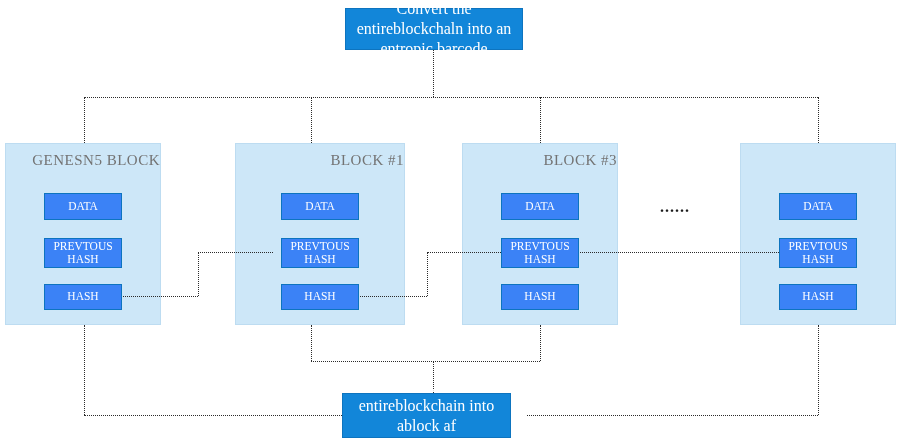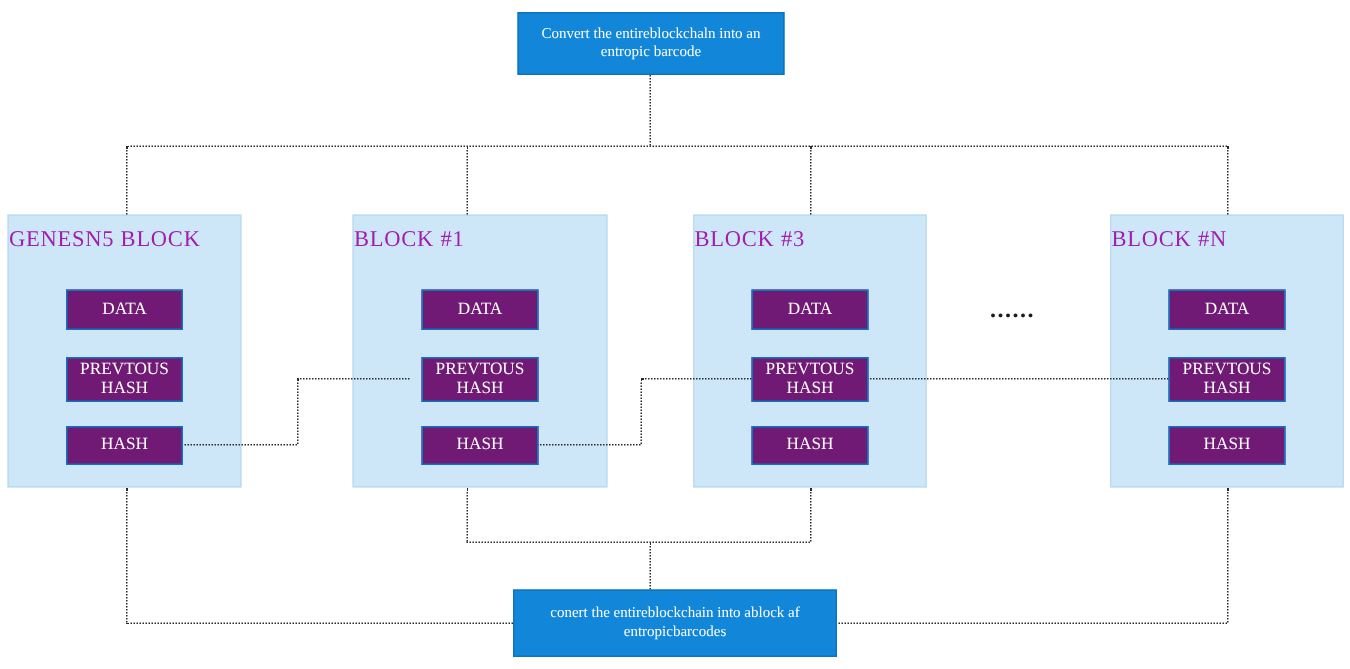--- a/index.html
+++ b/index.html
@@ -13,21 +13,21 @@
   }
   
   .hline { position: absolute; height: 0; border-top: 1px dotted #2b2b2b; z-index: 2; }
   .vline { position: absolute; width: 0; border-left: 1px dotted #2b2b2b; z-index: 2; }
   
   .note-box {
     position: absolute;
     background: #1286d9;
     border: 1px solid #0d74bf;
     color: #ffffff;
-    font-size: 10px;
+    font-size: 16px;
     line-height: 1.25;
     text-align: center;
     display: flex;
     align-items: center;
     justify-content: flex-end;
     padding: 2px 8px;
     z-index: 3;
   }
   
   .block {
@@ -35,31 +35,31 @@
     top: 143px;
     height: 182px;
     background: #cde7f8;
     border: 1px solid #bddcf1;
   }
   .block-title {
     position: absolute;
     top: 8px;
     left: 0;
     width: 100%;
-    text-align: left;
+    text-align: right;
     font-size: 15px;
-    color: #a21caf;
+    color: #737373;
     letter-spacing: 0.5px;
     z-index: 3;
   }
   .mini {
     position: absolute;
     left: calc(50% - 39px);
     width: 78px;
-    background: #701a75;
+    background: #3b82f6;
     border: 1px solid #0d74bf;
     color: #ffffff;
     font-size: 11.5px;
     line-height: 1.15;
     text-align: center;
     display: flex;
     align-items: center;
     justify-content: center;
     z-index: 3;
   }
@@ -123,23 +123,22 @@
   <div class="block" style="left:462px; width:156px;">
     <div class="block-title">BLOCK #3</div>
     <div class="mini" style="top:49px;  height:27px;">DATA</div>
     <div class="mini" style="top:94px;  height:30px;">PREVTOUS HASH</div>
     <div class="mini" style="top:140px; height:26px;">HASH</div>
   </div>
 
   <div class="ellipsis">......</div>
 
   <div class="block" style="left:740px; width:156px;">
-    <div class="block-title">BLOCK #N</div>
     <div class="mini" style="top:49px;  height:27px;">DATA</div>
     <div class="mini" style="top:94px;  height:30px;">PREVTOUS HASH</div>
     <div class="mini" style="top:140px; height:26px;">HASH</div>
   </div>
 
-  <div class="note-box" style="left:342px; top:393px; width:216px; height:45px; padding:2px 5px;">
+  <div class="note-box" style="left:342px; top:393px; width:169px; height:45px; padding:2px 5px;">
     <span>conert the entireblockchain into ablock af entropicbarcodes</span>
   </div>
 
 </div>
 
 </body></html>

